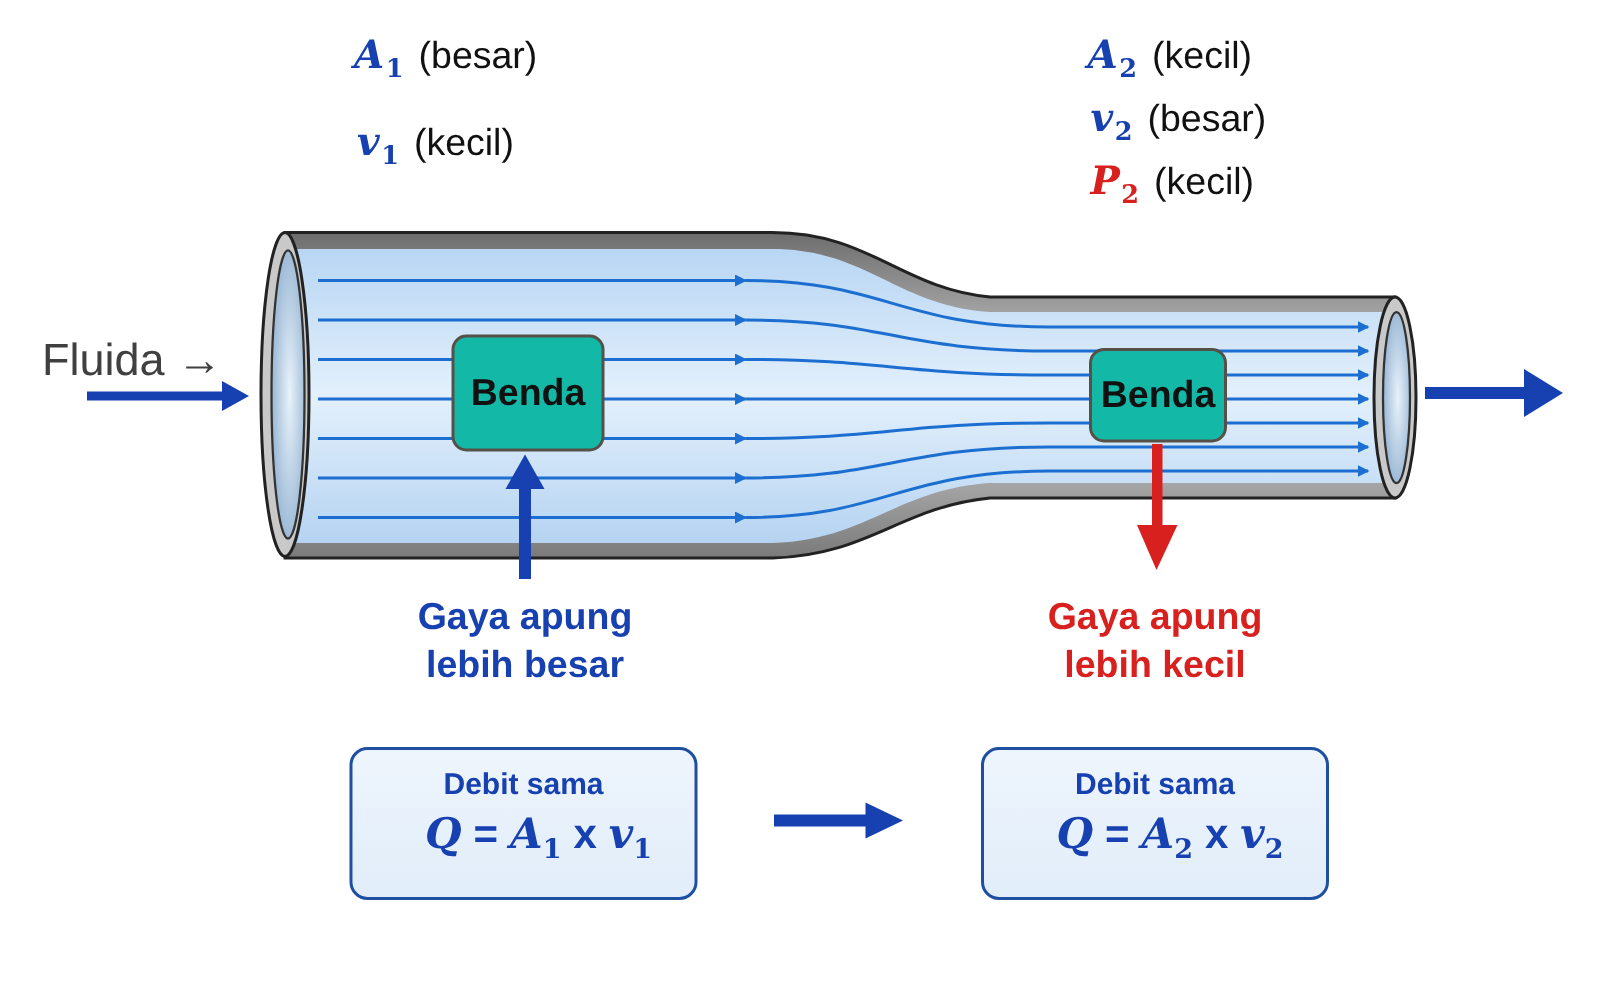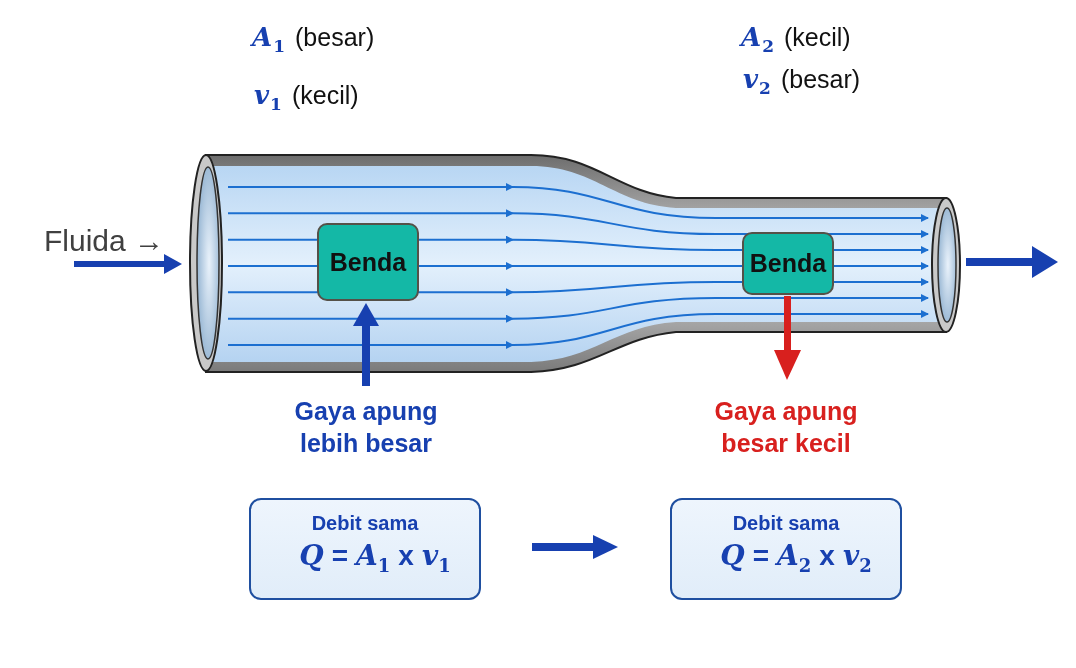--- a/index.html
+++ b/index.html
@@ -1,18 +1,18 @@
 <!DOCTYPE html>
 <html><head>
 <meta charset="utf-8">
 <style>
   html, body { margin: 0; padding: 0; background: #ffffff; }
   body { width: 1076px; height: 668px; position: relative; overflow: hidden;
          font-family: "Liberation Sans", sans-serif; }
-  .stage { position: absolute; left: 16px; top: 0; width: 852px; height: 668px; }
+  .stage { position: absolute; left: 0; top: 0; width: 852px; height: 668px; }
   svg { position: absolute; left: 0; top: 0; }
   .lbl { position: absolute; font-family: "Liberation Sans", sans-serif; font-size: 25px; color: #111; white-space: nowrap; }
   .sym { font-family: "DejaVu Serif", serif; font-style: italic; font-weight: bold; font-size: 26px; }
   .sub { font-family: "DejaVu Serif", serif; font-weight: bold; font-size: 17px; position: relative; top: 6px; margin-left: 1px; margin-right: 10px; }
   .blue { color: #1740b0; }
   .red { color: #d8201e; }
   .fluida { position: absolute; left: 28px; top: 224px; font-weight: normal; font-size: 30px; color: #404040; }
   .body-box { position: absolute; background: #14b8a6; border: 2px solid #555148; border-radius: 10px;
               display: flex; align-items: center; justify-content: center;
               font-weight: bold; font-size: 25px; color: #111; box-sizing: border-box; }
@@ -109,37 +109,40 @@
   <div class="lbl" style="left:238px; top:64px;margin-top:16px;">
     <span class="sym blue">v</span><span class="sub blue">1</span><span>(kecil)</span>
   </div>
 
   <div class="lbl" style="left:725px; top:22px;">
     <span class="sym blue">A</span><span class="sub blue">2</span><span>(kecil)</span>
   </div>
   <div class="lbl" style="left:727px; top:64px;">
     <span class="sym blue">v</span><span class="sub blue">2</span><span>(besar)</span>
   </div>
+  <div class="lbl" style="left:727px; top:106px;">
+    <span class="sym red">P</span><span class="sub red">2</span><span>(kecil)</span>
+  </div>
 
   <div class="fluida">Fluida →</div>
 
   <div class="body-box" style="left:301px; top:223px; width:102px; height:78px;">
     <span>Benda</span>
   </div>
   <div class="body-box" style="left:726px; top:232px; width:92px; height:63px;">
     <span>Benda</span>
   </div>
 
   <div class="caption blue" style="left:250px; top:395px; width:200px;">
     <div>Gaya apung</div>
     <div>lebih besar</div>
   </div>
   <div class="caption red" style="left:670px; top:395px; width:200px;">
     <div>Gaya apung</div>
-    <div>besar kecil</div>
+    <div>lebih kecil</div>
   </div>
 
   <div class="qbox" style="left:233px; top:498px;">
     <div class="qtitle">Debit sama</div>
     <div class="qeq">
       <span class="m">Q</span><span class="op">=</span><span class="m">A</span><span class="s">1</span><span class="op">x</span><span class="m">v</span><span class="s">1</span>
     </div>
   </div>
   <div class="qbox" style="left:654px; top:498px;">
     <div class="qtitle">Debit sama</div>

